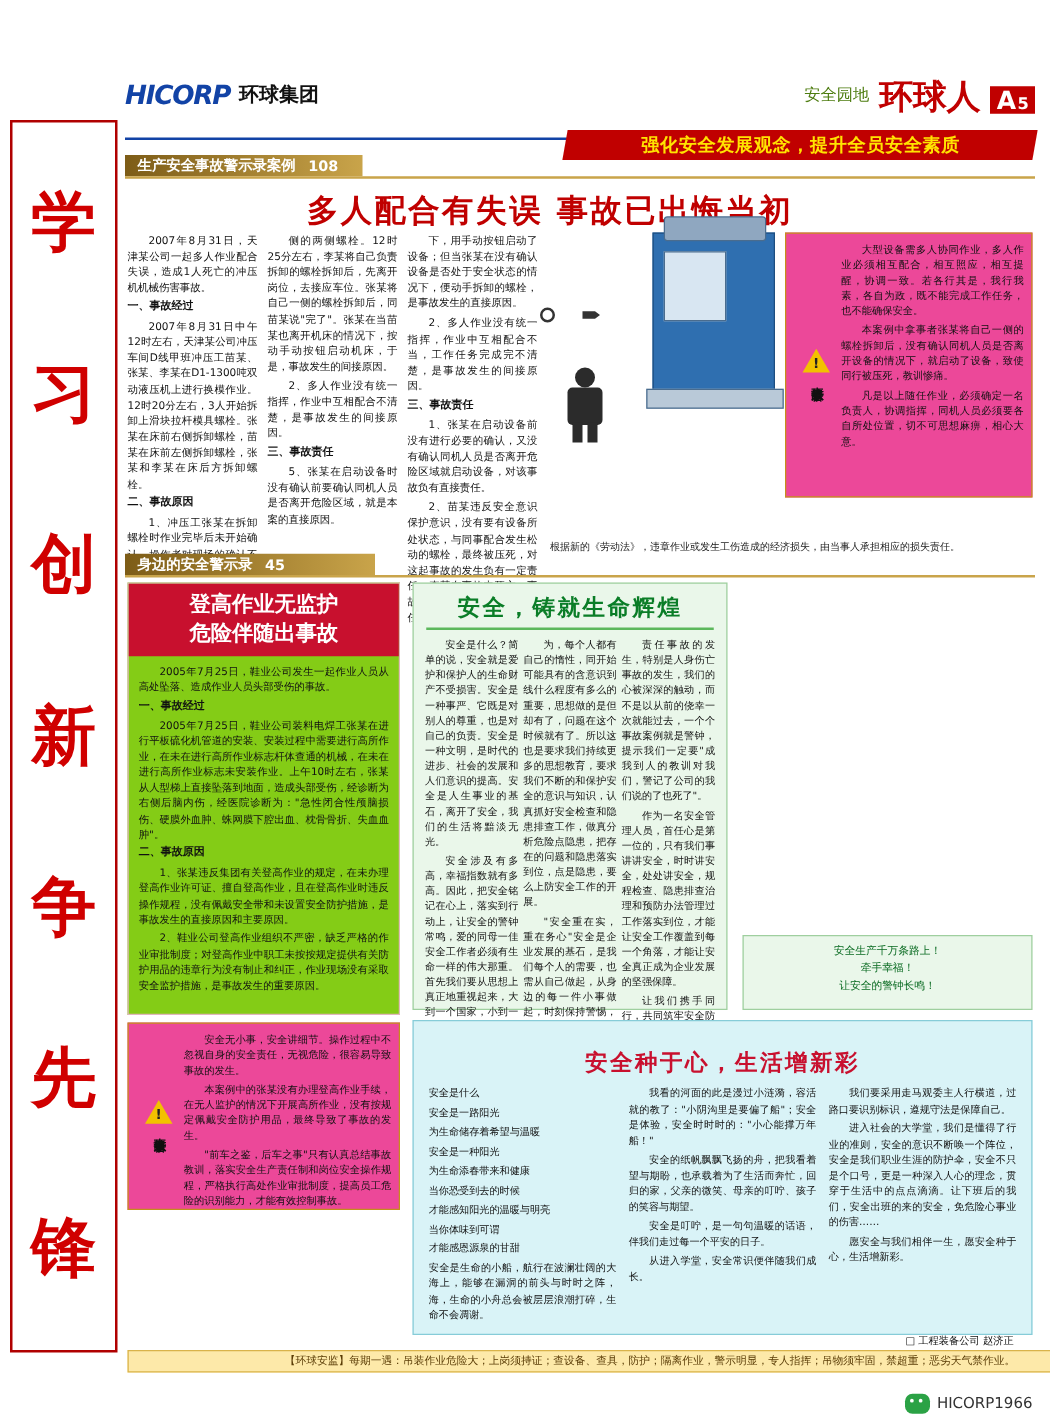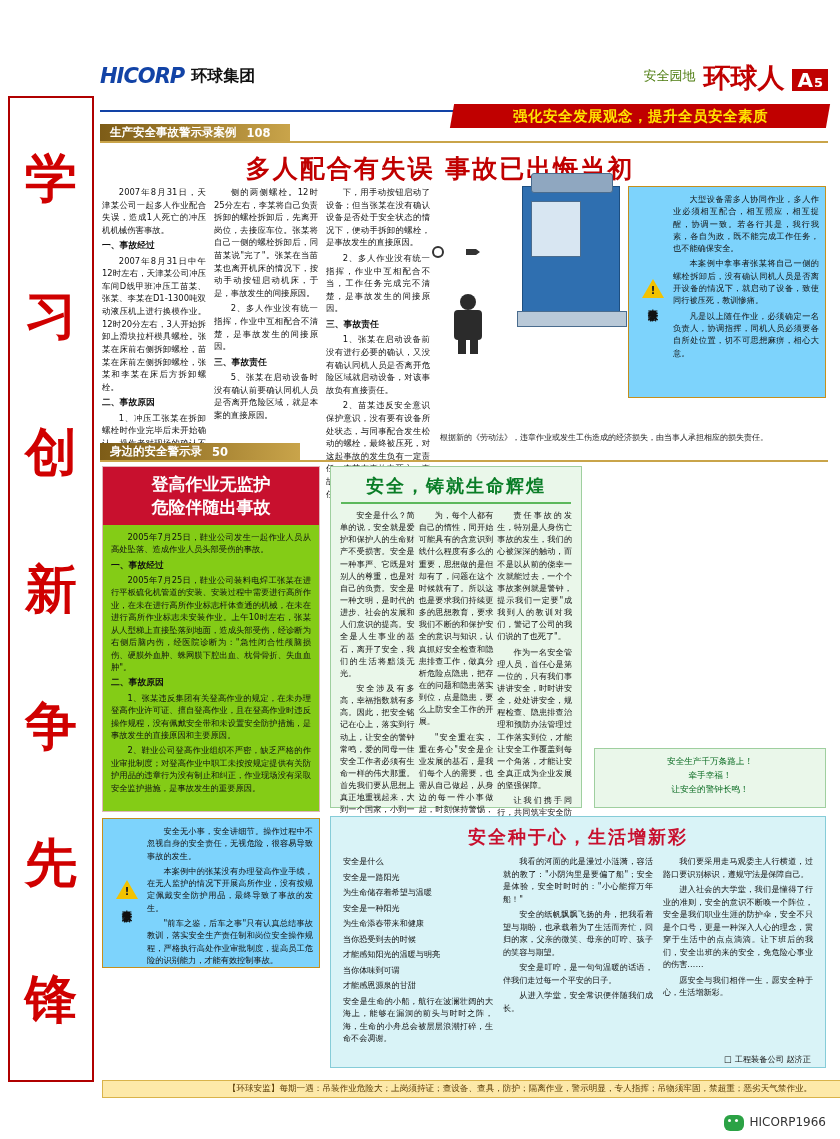--- a/index.html
+++ b/index.html
@@ -108,21 +108,21 @@
     position:absolute;left:8px;bottom:22px;width:46px;height:60px;
   }
   .worker .head{position:absolute;left:12px;top:0;width:16px;height:16px;border-radius:50%;background:#2b2b2b;}
   .worker .body{position:absolute;left:6px;top:16px;width:28px;height:30px;background:#2b2b2b;border-radius:4px;}
   .worker .leg{position:absolute;bottom:0;width:8px;height:16px;background:#2b2b2b;}
   .worker .l1{left:10px;} .worker .l2{left:22px;}
   .spanner{position:absolute;left:-8px;top:58px;width:52px;height:16px;}
 
   
   .warnbox{
-    position:absolute;border:1px solid #c58f1c;background:#7dd3fc;
+    position:absolute;border:1px solid #c58f1c;background:#ec4899;
     box-sizing:border-box;display:flex;padding:6px 6px 6px 4px;
   }
   .warnbox .wb-left{width:40px;flex:0 0 40px;display:flex;flex-direction:column;align-items:center;justify-content:center;gap:3px;}
   .warn-tri{width:0;height:0;border-left:11px solid transparent;border-right:11px solid transparent;border-bottom:19px solid #f2c200;position:relative;}
   .warn-tri:after{content:"!";position:absolute;left:-3px;top:5px;width:6px;text-align:center;font-size:11px;font-weight:bold;color:#222;}
   .wb-title{font-size:10px;font-weight:bold;color:#111;writing-mode:vertical-rl;text-orientation:upright;letter-spacing:1px;line-height:1.1;}
   .wb-body{flex:1;font-size:8.2px;line-height:1.5;text-align:justify;}
   .wb-body p{margin:0 0 3px 0;text-indent:2em;}
   #warn1{left:628px;top:186px;width:198px;height:212px;}
 
@@ -170,21 +170,21 @@
   }
 
   
   #panelCyan{
     left:330px;top:816px;width:496px;height:252px;
     background:#d9f3f7;border:1px solid #86ccd8;
   }
   #panelCyan .ttl{
     text-align:center;font-weight:bold;font-size:18px;color:#c8102e;
     font-family:"DejaVu Serif","Liberation Serif",serif;
-    padding:8px 0 6px;letter-spacing:2px;
+    padding:21px 0 6px;letter-spacing:2px;
   }
   #panelCyan .cols{display:flex;gap:10px;padding:0 12px 6px;}
   #panelCyan .cols .c{flex:1;font-size:8.1px;line-height:1.55;text-align:justify;}
   #panelCyan .cols .c p{margin:0 0 3px 0;text-indent:2em;}
   #panelCyan .cols .c.poem p{text-indent:0;}
   .sign2{text-align:right;font-size:8.2px;padding:0 14px 6px;}
 
   
   .ticker{
     position:absolute;left:102px;top:1080px;width:836px;height:18px;
@@ -290,21 +290,21 @@
     </div>
     <div class="wb-body">
       <p>大型设备需多人协同作业，多人作业必须相互配合，相互照应，相互提醒，协调一致。若各行其是，我行我素，各自为政，既不能完成工作任务，也不能确保安全。</p>
       <p>本案例中拿事者张某将自己一侧的螺栓拆卸后，没有确认同机人员是否离开设备的情况下，就启动了设备，致使同行被压死，教训惨痛。</p>
       <p>凡是以上随任作业，必须确定一名负责人，协调指挥，同机人员必须要各自所处位置，切不可思想麻痹，相心大意。</p>
     </div>
   </div>
 
   <div class="tagbar" id="tag2">
     <span>身边的安全警示录</span>
-    <span class="num">50</span>
+    <span class="num">45</span>
   </div>
   <div id="tag2-rule"></div>
   <div class="lawnote">根据新的《劳动法》，违章作业或发生工伤造成的经济损失，由当事人承担相应的损失责任。</div>
 
   <div class="panel" id="panelLeft">
     <div class="ttl">
       <div>登高作业无监护</div>
       <div>危险伴随出事故</div>
     </div>
     <div class="body">

